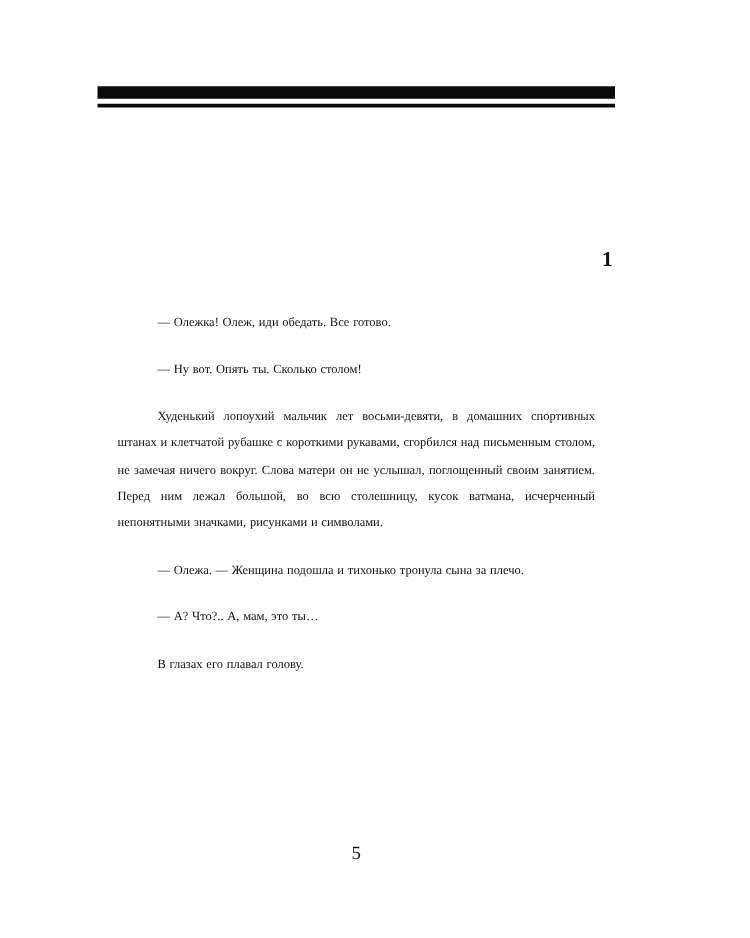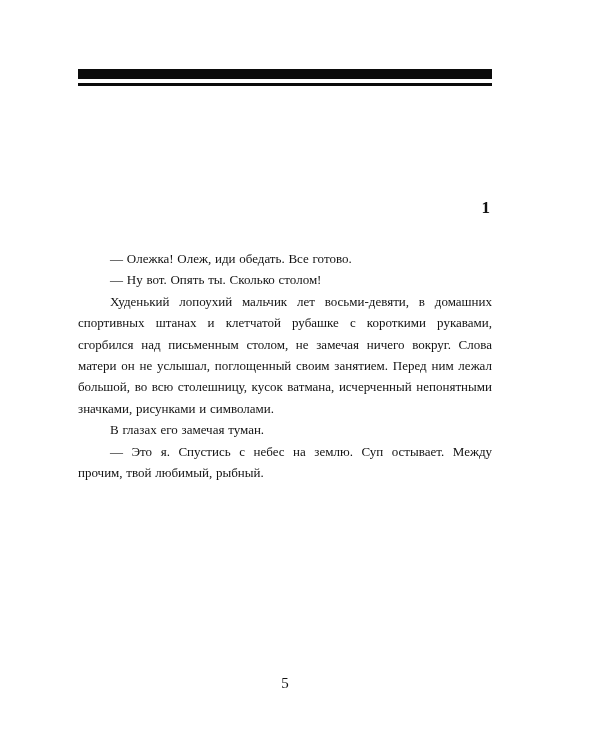--- a/index.html
+++ b/index.html
@@ -34,24 +34,24 @@
     margin: 0 2px 30px 0;
     text-align: right;
     font-weight: bold;
     font-size: 17px;
     line-height: 20px;
   }
   .text-block {
     width: 414px;
   }
   .para {
-    margin: 0;
+    margin: 16px;
     text-indent: 32px;
     text-align: justify;
-    font-size: 13px;
+    font-size: 10px;
     line-height: 21.4px;
     word-spacing: 0.5px;
   }
   .page-number {
     position: absolute;
     left: 78px;
     bottom: 58px;
     width: 414px;
     text-align: center;
     font-size: 15px;
@@ -66,19 +66,20 @@
     <div class="rule-thick"></div>
     <div class="rule-thin"></div>
   </div>
 
   <h1 class="chapter-number">1</h1>
 
   <div class="text-block">
       <p class="para">— Олежка! Олеж, иди обедать. Все готово.</p>
       <p class="para">— Ну вот. Опять ты. Сколько столом!</p>
       <p class="para">Худенький лопоухий мальчик лет восьми-девяти, в домашних спортивных штанах и клетчатой рубашке с короткими рукавами, сгорбился над письменным столом, не замечая ничего вокруг. Слова матери он не услышал, поглощенный своим занятием. Перед ним лежал большой, во всю столешницу, кусок ватмана, исчерченный непонятными значками, рисунками и символами.</p>
-      <p class="para">В глазах его замечая туман.</p>
-      <p class="para">— Это я. Спустись с небес на землю. Суп остывает. Между прочим, твой любимый, рыбный.</p>
+      <p class="para">— Олежа. — Женщина подошла и тихонько тронула сына за плечо.</p>
+      <p class="para">— А? Что?.. А, мам, это ты…</p>
+      <p class="para">В глазах его плавал голову.</p>
     </div>
 
   <div class="page-number">5</div>
 
 </div>
 
 </body></html>

